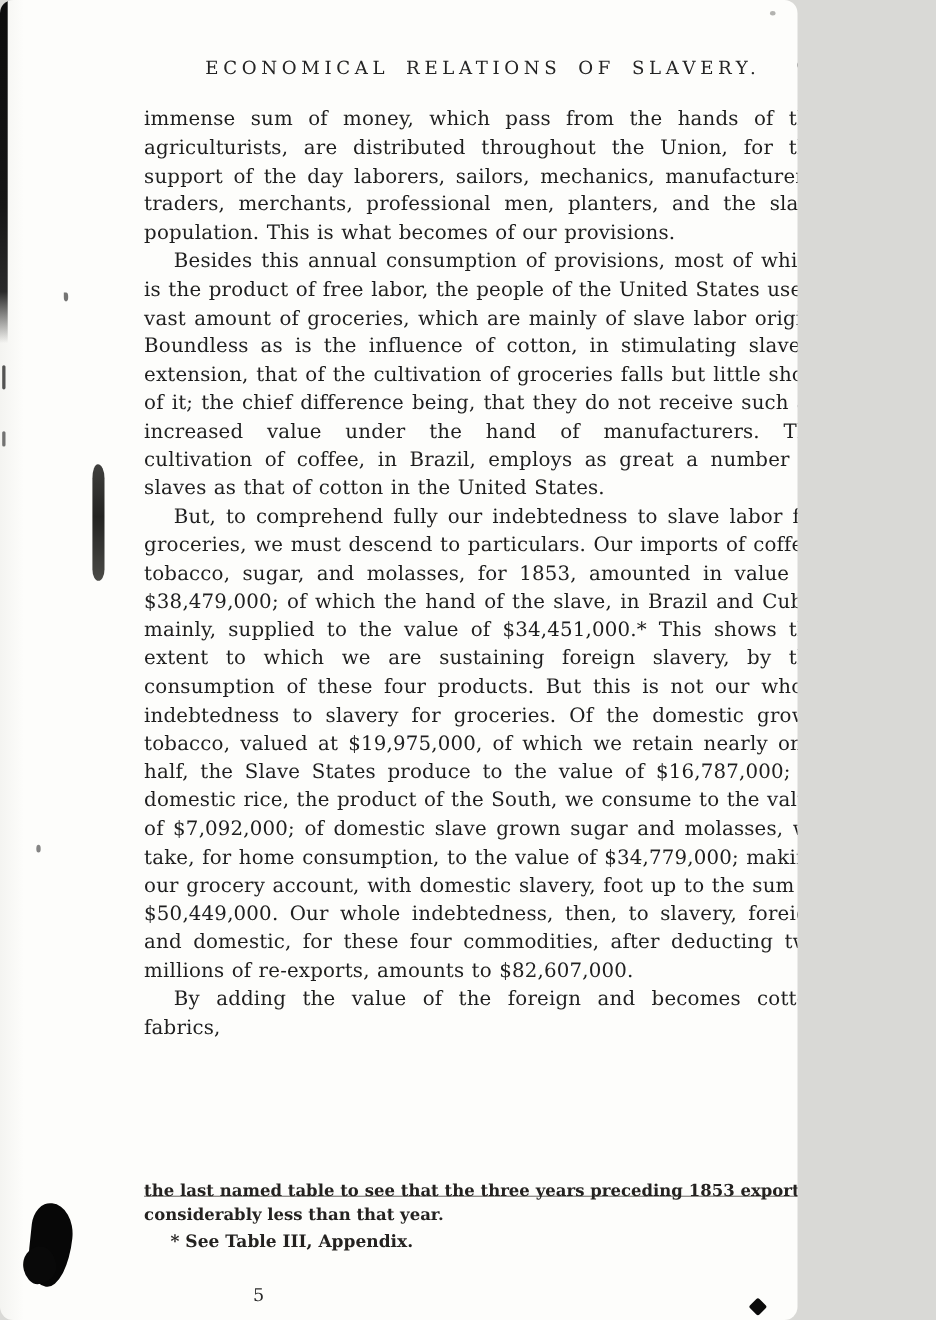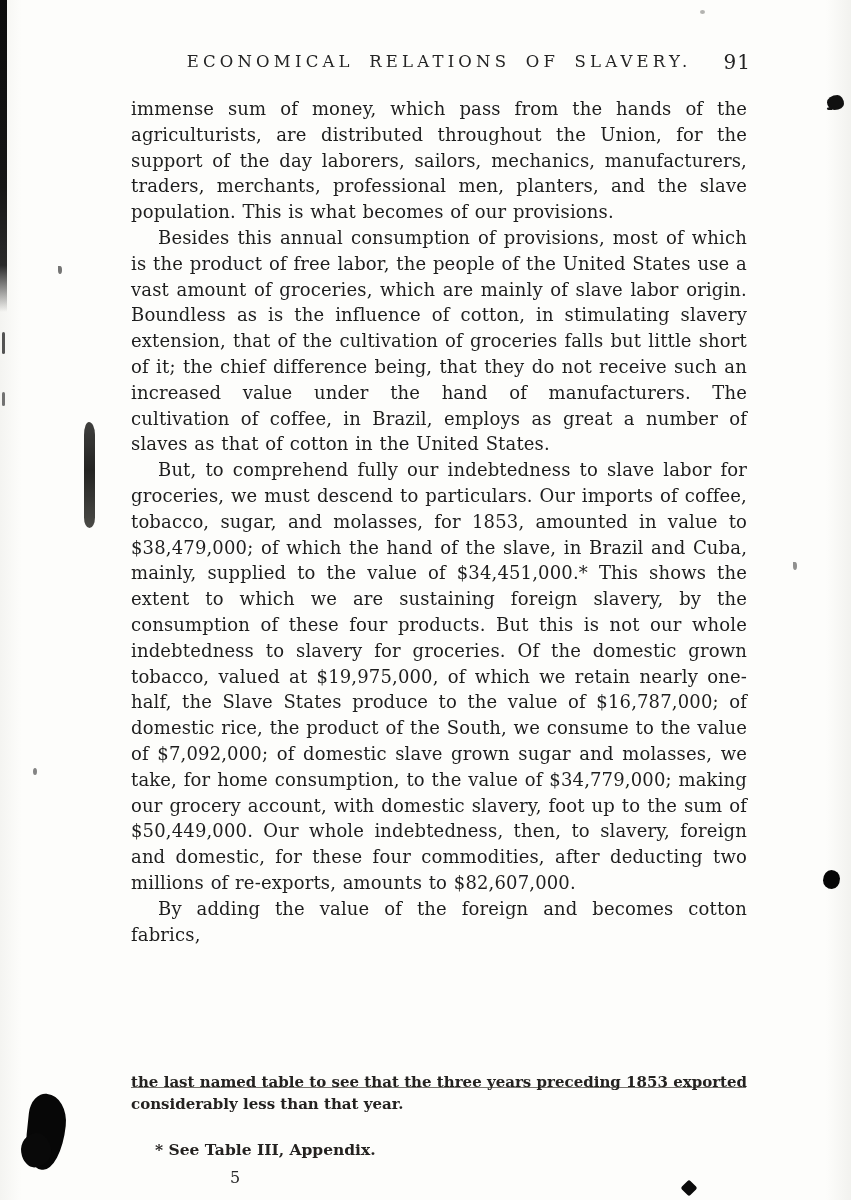--- a/index.html
+++ b/index.html
@@ -2,26 +2,27 @@
 <html><head>
 <meta charset="utf-8">
 <style>
   html, body {
     margin: 0;
     padding: 0;
     background: #d9d9d6;
   }
   .scan {
     position: relative;
-    width: 851px;
+    width: 725px;
     height: 1200px;
     overflow: hidden;
     background: linear-gradient(90deg, #f4f4f1 0px, #fdfdfb 22px, #fdfdfb 826px, #f2f2ef 851px);
     font-family: "DejaVu Serif", "Liberation Serif", serif;
     color: #1d1d1d;
+    border-radius: 12px;
   }
 
   
   .running-head {
     position: absolute;
     top: 52px;
     left: 131px;
     width: 616px;
     height: 26px;
   }
@@ -78,21 +79,21 @@
     top: 1072px;
     left: 131px;
     width: 616px;
     font-size: 15px;
     line-height: 21.5px;
     text-align: justify;
     font-weight: bold;
     color: #242220;
   }
   .footnote-ref {
-    margin-top: 24px;
+    margin-top: 3px;
     text-indent: 24px;
     font-size: 15.5px;
   }
   .signature-mark {
     position: absolute;
     top: 1168px;
     left: 230px;
     font-size: 16px;
     font-weight: normal;
     color: #2a2a2a;

